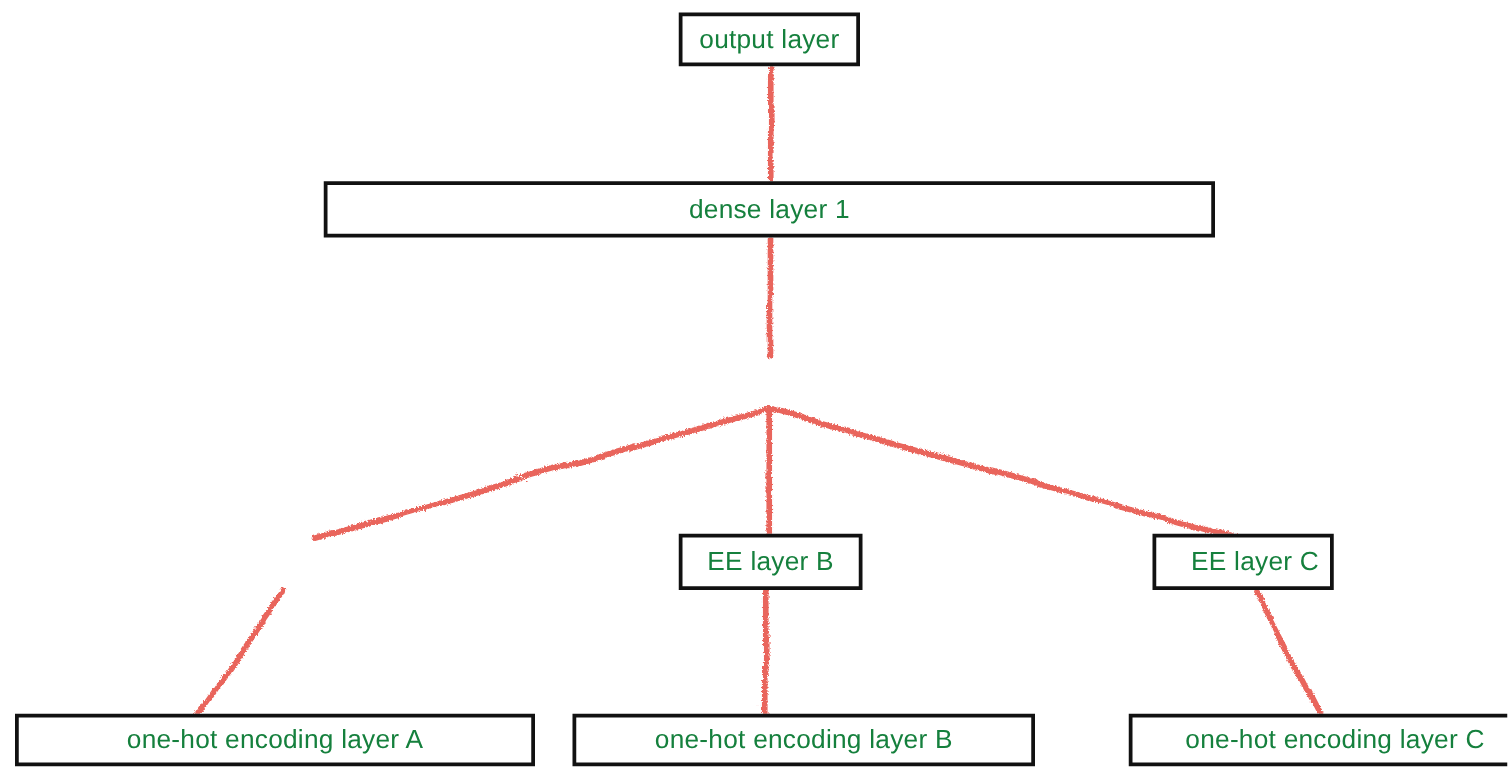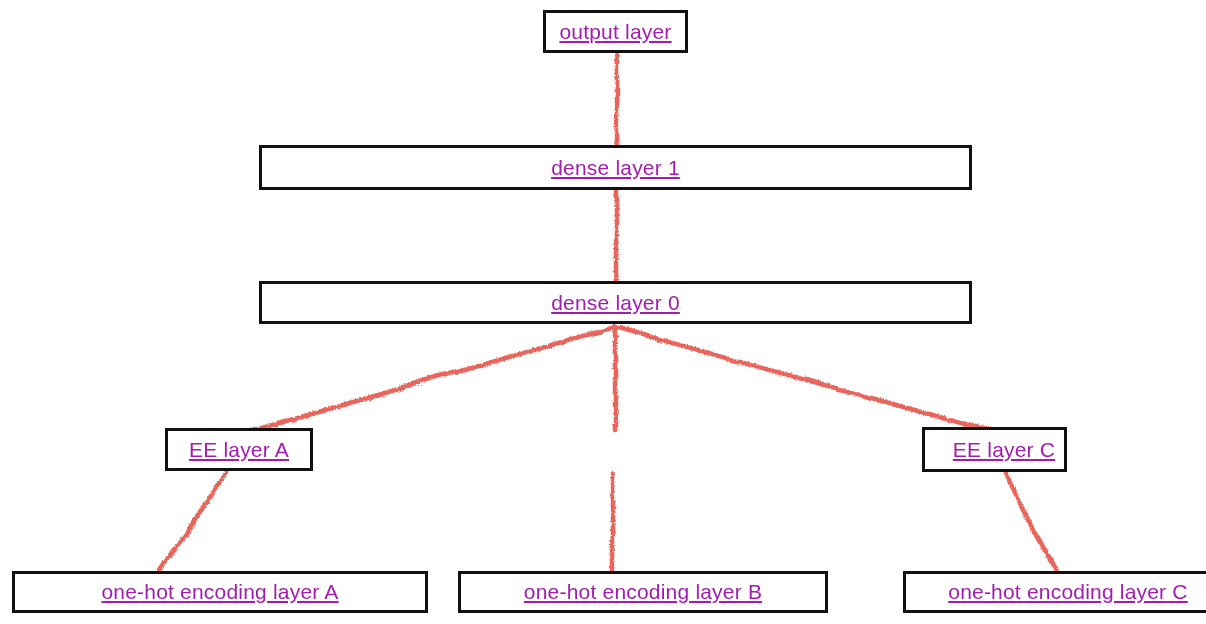--- a/index.html
+++ b/index.html
@@ -27,24 +27,23 @@
     position: absolute;
     box-sizing: border-box;
     background: #ffffff;
     border: 3px solid #111111;
     display: flex;
     align-items: center;
     justify-content: center;
   }
   .node .label {
     font-size: 21px;
-    color: #a21caf;
+    color: #15803d;
     white-space: nowrap;
     letter-spacing: 0.2px;
-    text-decoration: underline;
   }
   
   .box-output  { left: 543px; top: 10px;  width: 145px; height: 43px; }
   .box-dense1  { left: 259px; top: 145px; width: 713px; height: 45px; align-items: center; }
   .box-dense0  { left: 259px; top: 281px; width: 713px; height: 43px; }
   .box-ee-a    { left: 165px; top: 428px; width: 148px; height: 43px; }
   .box-ee-b    { left: 543px; top: 427px; width: 147px; height: 45px; }
   .box-ee-c    { left: 922px; top: 427px; width: 145px; height: 45px; padding-left: 19px; }
   .box-onehot-a{ left: 12px;  top: 571px; width: 416px; height: 42px; }
   .box-onehot-b{ left: 458px; top: 571px; width: 370px; height: 42px; }
@@ -77,28 +76,25 @@
   </svg>
 
   <div class="node box-output">
     <span class="label">output layer</span>
   </div>
 
   <div class="node box-dense1">
     <span class="label">dense layer 1</span>
   </div>
 
-  <div class="node box-dense0">
-    <span class="label">dense layer 0</span>
+
+
+  <div class="node box-ee-b">
+    <span class="label">EE layer B</span>
   </div>
-
-  <div class="node box-ee-a">
-    <span class="label">EE layer A</span>
-  </div>
-
 
   <div class="node box-ee-c">
     <span class="label">EE layer C</span>
   </div>
 
   <div class="node box-onehot-b">
     <span class="label">one-hot encoding layer B</span>
   </div>
 
   <div class="node box-onehot-a">

